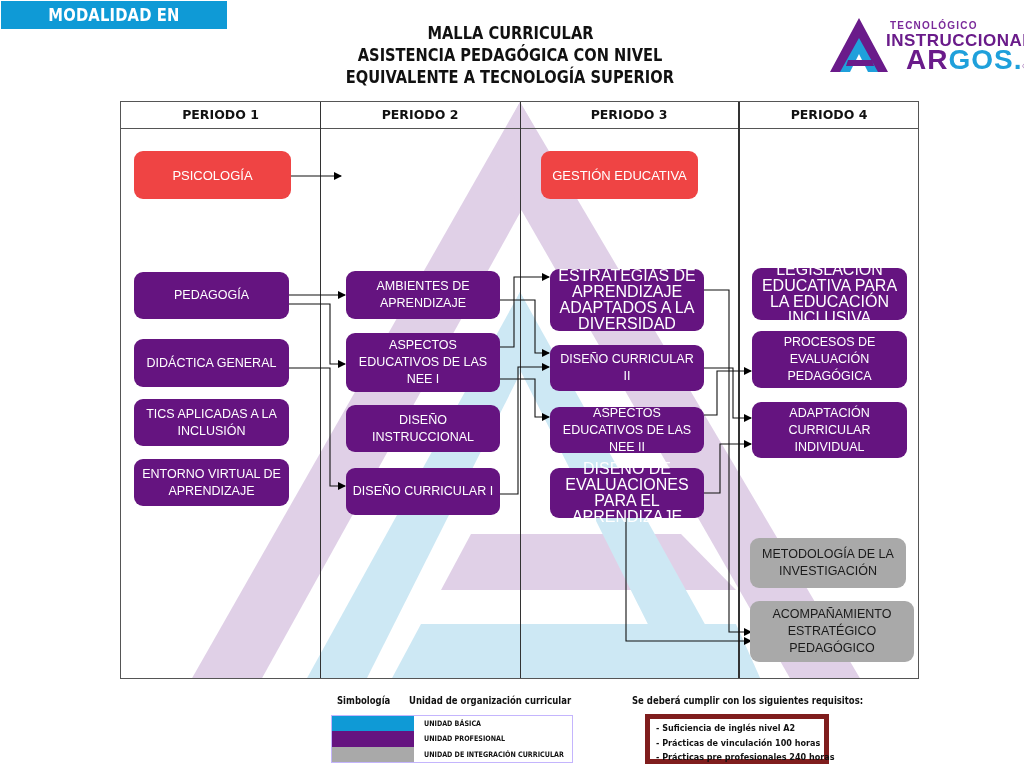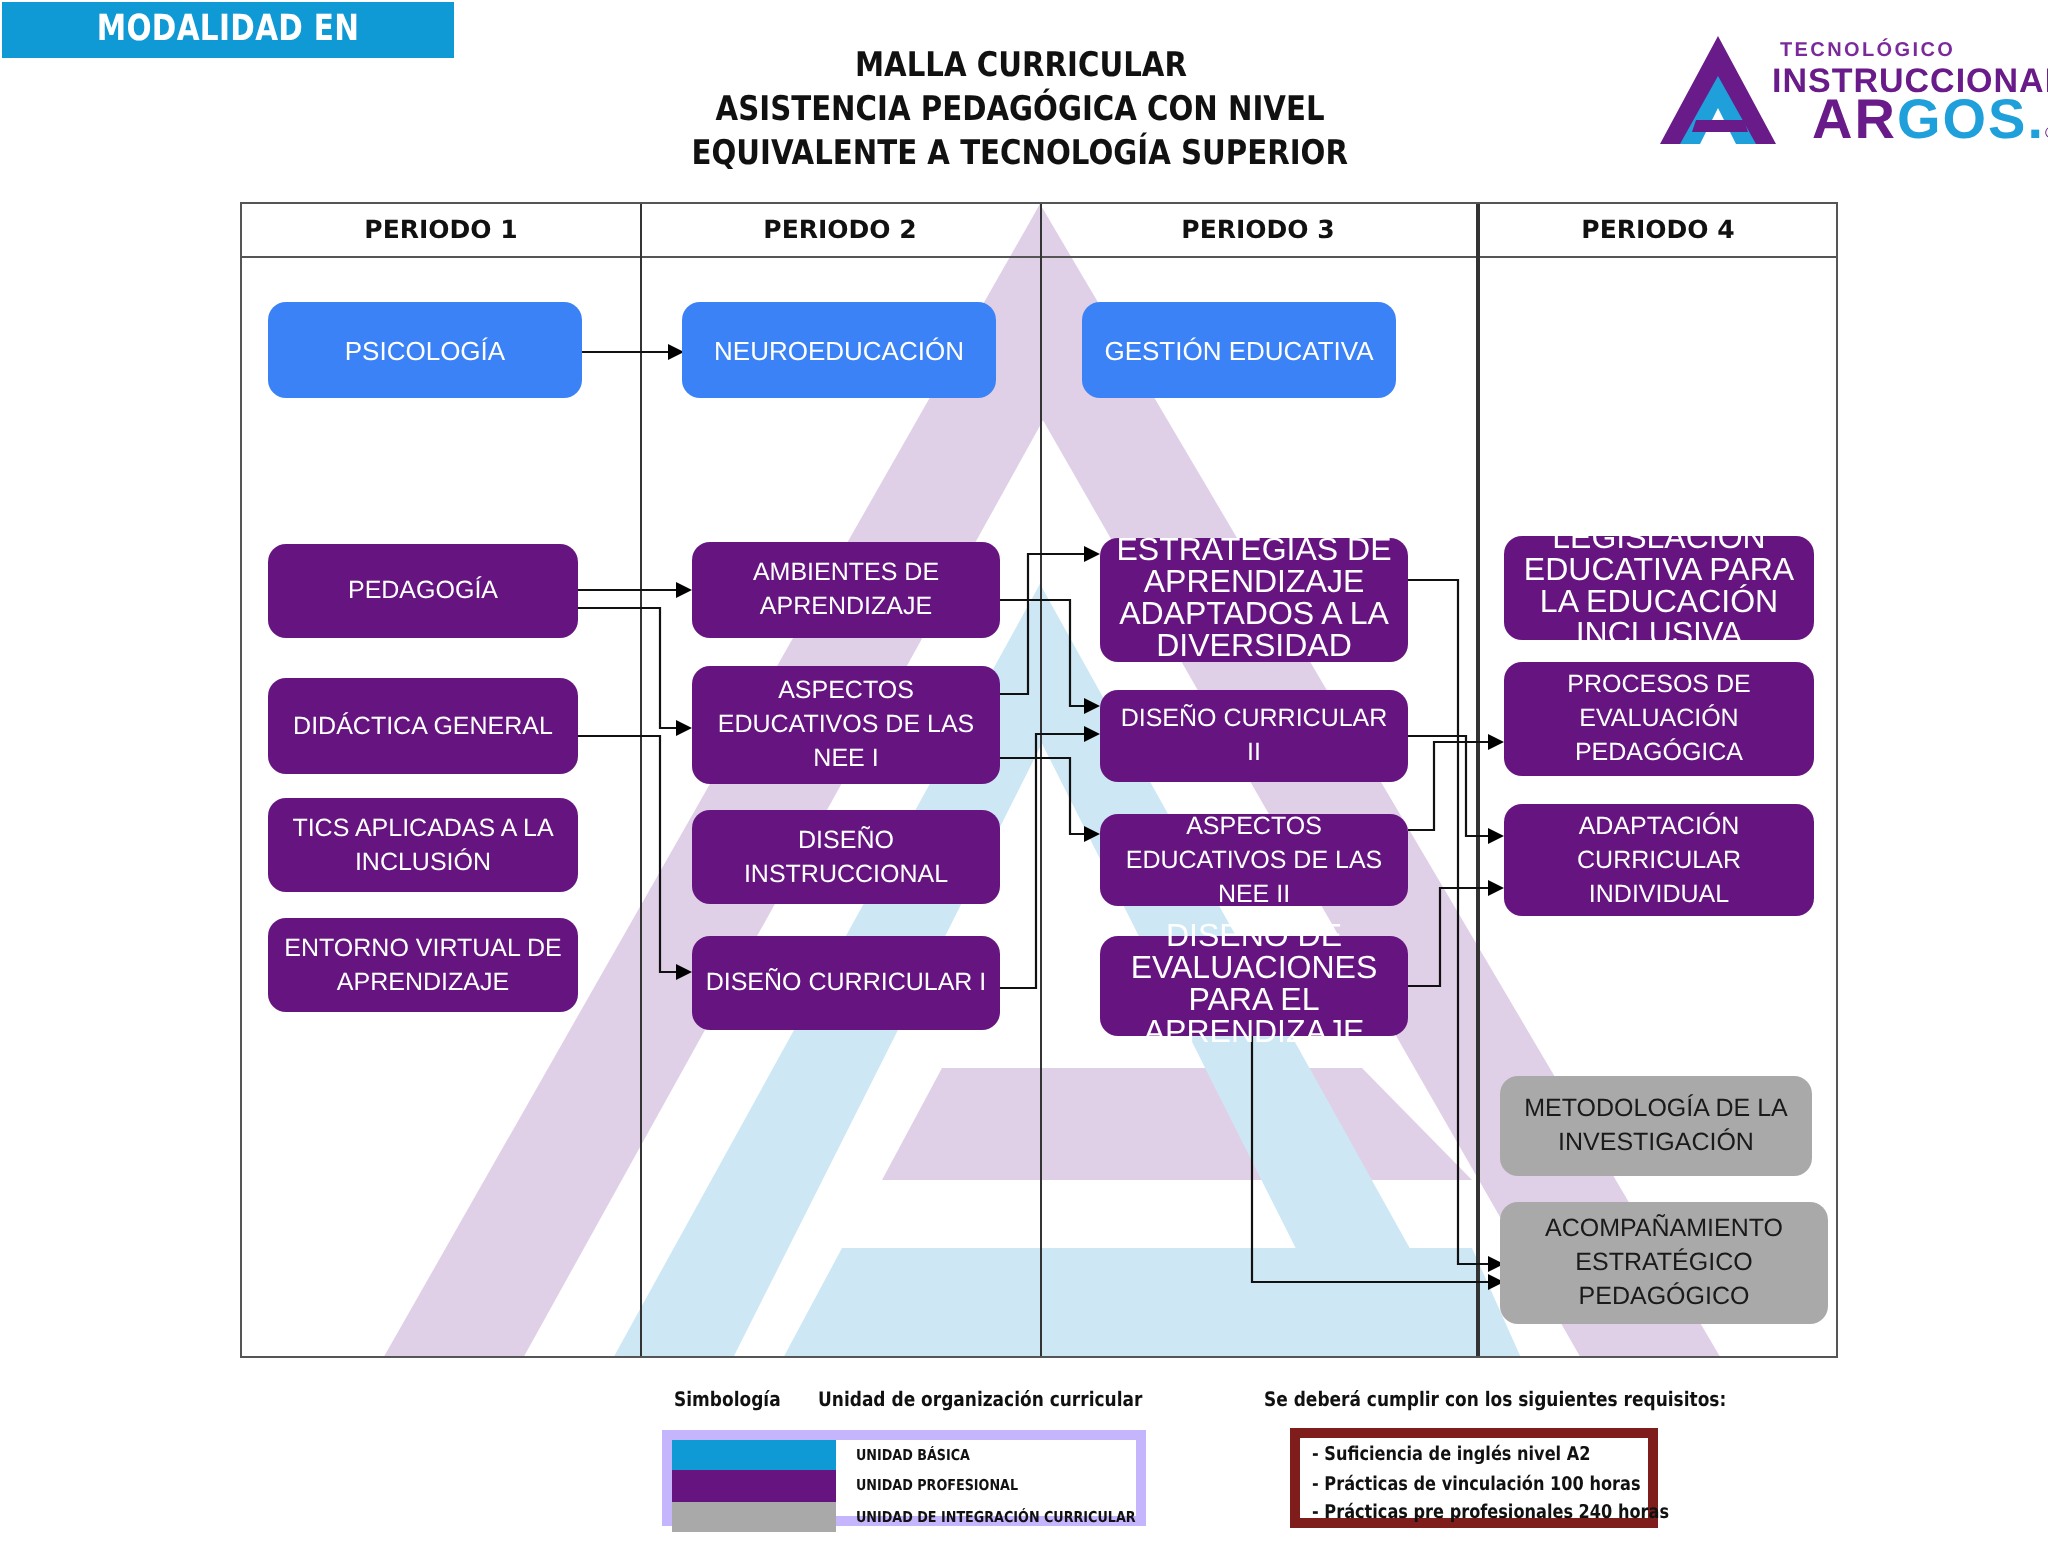--- a/index.html
+++ b/index.html
@@ -26,31 +26,31 @@
   .grid { position: absolute; left: 120px; top: 101px; width: 799px; height: 578px;
     border: 1.5px solid #555; box-sizing: border-box; overflow: hidden; }
   .bg-svg { position: absolute; left: 0; top: 0; }
   .col-line { position: absolute; top: 0; bottom: 0; width: 0; border-left: 1.5px solid #333; }
   .header-row { position: absolute; left: 0; right: 0; top: 0; height: 26px; border-bottom: 1.5px solid #555; }
   .period-label { position: absolute; top: 0; height: 26px; line-height: 26px; text-align: center;
     font-family: "DejaVu Sans", sans-serif; font-weight: bold; font-size: 12.5px; color: #111; }
 
   .node { position: absolute; border-radius: 9px; color: #fff; display: flex; align-items: center;
     justify-content: center; text-align: center; font-size: 12.5px; line-height: 17px; box-sizing: border-box; padding: 0 6px; }
-  .node.basic { background: #3b82f6; font-size: 13px; }
+  .node.basic { background: #ef4444; font-size: 13px; }
   .node.prof { background: #651480; }
   .node.integ { background: #a9a9a9; color: #1a1a1a; }
   .node.small { font-size: 16px; line-height: 16px; }
 
   .connectors { position: absolute; left: 0; top: 0; pointer-events: none; }
 
   .legend-head { position: absolute; top: 695px; font-family: "DejaVu Sans", sans-serif; font-weight: bold;
     font-size: 10px; color: #111; }
   .legend-head span { display: inline-block; transform: scaleX(0.85); transform-origin: left; }
-  .legend-box { position: absolute; left: 331px; top: 715px; width: 242px; height: 48px; border: 5px solid #c4b5fd; box-sizing: border-box; }
+  .legend-box { position: absolute; left: 331px; top: 715px; width: 242px; height: 48px; border: 1px solid #c4b5fd; box-sizing: border-box; }
   .legend-row { position: absolute; left: 0; height: 15.3px; width: 100%; }
   .legend-swatch { position: absolute; left: 0; top: 0; width: 82px; height: 100%; }
   .legend-label { position: absolute; left: 92px; top: 0; line-height: 15.3px; font-family: "DejaVu Sans", sans-serif;
     font-weight: bold; font-size: 7.5px; color: #111; white-space: nowrap; }
   .legend-label span { display: inline-block; transform: scaleX(0.85); transform-origin: left; }
 
   .req-head { position: absolute; left: 632px; top: 695px; font-family: "DejaVu Sans", sans-serif; font-weight: bold;
     font-size: 10px; color: #111; white-space: nowrap; }
   .req-head span { display: inline-block; transform: scaleX(0.85); transform-origin: left; }
   .req-box { position: absolute; left: 645px; top: 714px; width: 184px; height: 50px; border: 5px solid #7f1d1d; box-sizing: border-box;
@@ -139,21 +139,20 @@
       <path d="M505,415 L505,539 L630,539" marker-end="url(#arr)"></path>
     </g>
   </svg>
 
   <div class="node basic" style="left:13px;top:49px;width:157px;height:48px">PSICOLOGÍA</div>
   <div class="node prof" style="left:13px;top:170px;width:155px;height:47px">PEDAGOGÍA</div>
   <div class="node prof" style="left:13px;top:237px;width:155px;height:48px">DIDÁCTICA GENERAL</div>
   <div class="node prof" style="left:13px;top:297px;width:155px;height:47px">TICS APLICADAS A LA INCLUSIÓN</div>
   <div class="node prof" style="left:13px;top:357px;width:155px;height:47px">ENTORNO VIRTUAL DE APRENDIZAJE</div>
 
-  <div class="node basic" style="left:220px;top:49px;width:157px;height:48px">NEUROEDUCACIÓN</div>
   <div class="node prof" style="left:225px;top:169px;width:154px;height:48px">AMBIENTES DE APRENDIZAJE</div>
   <div class="node prof" style="left:225px;top:231px;width:154px;height:59px">ASPECTOS EDUCATIVOS DE LAS NEE I</div>
   <div class="node prof" style="left:225px;top:303px;width:154px;height:47px">DISEÑO INSTRUCCIONAL</div>
   <div class="node prof" style="left:225px;top:366px;width:154px;height:47px">DISEÑO CURRICULAR I</div>
 
   <div class="node basic" style="left:420px;top:49px;width:157px;height:48px">GESTIÓN EDUCATIVA</div>
   <div class="node prof small" style="left:429px;top:167px;width:154px;height:62px">ESTRATEGIAS DE APRENDIZAJE ADAPTADOS A LA DIVERSIDAD</div>
   <div class="node prof" style="left:429px;top:243px;width:154px;height:46px">DISEÑO CURRICULAR II</div>
   <div class="node prof small" style="left:429px;top:366px;width:154px;height:50px">DISEÑO DE EVALUACIONES PARA EL APRENDIZAJE</div>
   <div class="node prof" style="left:429px;top:305px;width:154px;height:46px">ASPECTOS EDUCATIVOS DE LAS NEE II</div>

